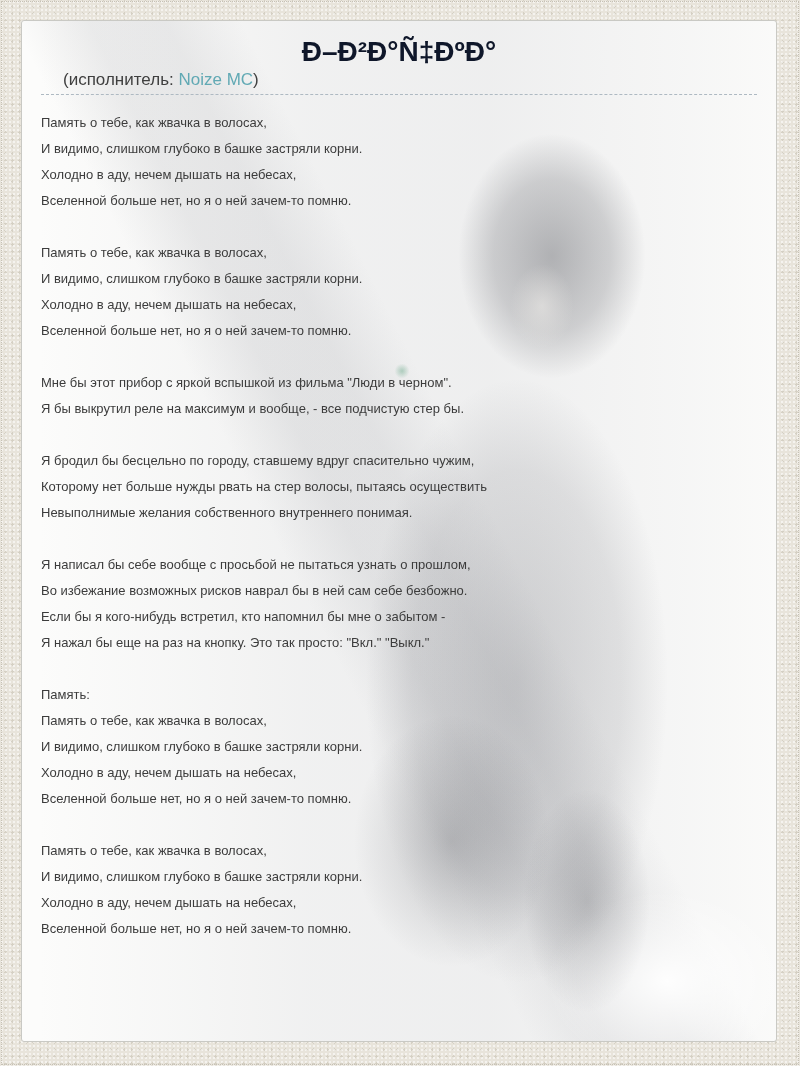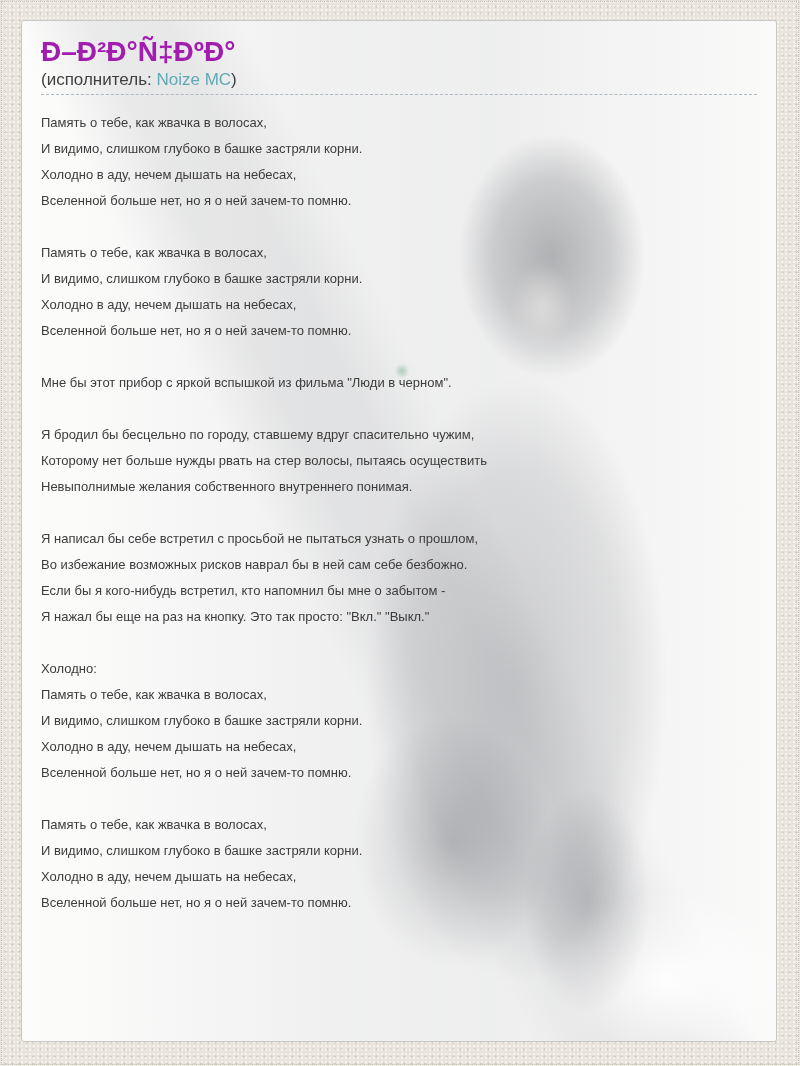--- a/index.html
+++ b/index.html
@@ -56,26 +56,28 @@
   }
   .header {
     border-bottom: 1px dashed #aeb9c2;
     padding-bottom: 3px;
   }
   h1.title {
     margin: 0;
     font-size: 28px;
     line-height: 1.2;
     font-weight: bold;
-    color: #a21caf;
+    color: #0f172a;
+    text-align: center;
   }
   .artist {
     font-size: 17px;
     line-height: 22px;
     color: #3f3f3f;
+    margin-left: 22px;
   }
   .artist a {
     color: #61a9b4;
     text-decoration: none;
     cursor: pointer;
   }
   .lyrics {
     margin-top: 15px;
     font-size: 13px;
     line-height: 26px;
@@ -106,34 +108,35 @@
         <span class="line">Вселенной больше нет, но я о ней зачем-то помню.</span>
       </p>
       <p class="stanza">
         <span class="line">Память о тебе, как жвачка в волосах,</span>
         <span class="line">И видимо, слишком глубоко в башке застряли корни.</span>
         <span class="line">Холодно в аду, нечем дышать на небесах,</span>
         <span class="line">Вселенной больше нет, но я о ней зачем-то помню.</span>
       </p>
       <p class="stanza">
         <span class="line">Мне бы этот прибор с яркой вспышкой из фильма "Люди в черном".</span>
+        <span class="line">Я бы выкрутил реле на максимум и вообще, - все подчистую стер бы.</span>
       </p>
       <p class="stanza">
         <span class="line">Я бродил бы бесцельно по городу, ставшему вдруг спасительно чужим,</span>
         <span class="line">Которому нет больше нужды рвать на стер волосы, пытаясь осуществить</span>
         <span class="line">Невыполнимые желания собственного внутреннего понимая.</span>
       </p>
       <p class="stanza">
-        <span class="line">Я написал бы себе встретил с просьбой не пытаться узнать о прошлом,</span>
+        <span class="line">Я написал бы себе вообще с просьбой не пытаться узнать о прошлом,</span>
         <span class="line">Во избежание возможных рисков наврал бы в ней сам себе безбожно.</span>
         <span class="line">Если бы я кого-нибудь встретил, кто напомнил бы мне о забытом -</span>
         <span class="line">Я нажал бы еще на раз на кнопку. Это так просто: "Вкл." "Выкл."</span>
       </p>
       <p class="stanza">
-        <span class="line">Холодно:</span>
+        <span class="line">Память:</span>
         <span class="line">Память о тебе, как жвачка в волосах,</span>
         <span class="line">И видимо, слишком глубоко в башке застряли корни.</span>
         <span class="line">Холодно в аду, нечем дышать на небесах,</span>
         <span class="line">Вселенной больше нет, но я о ней зачем-то помню.</span>
       </p>
       <p class="stanza">
         <span class="line">Память о тебе, как жвачка в волосах,</span>
         <span class="line">И видимо, слишком глубоко в башке застряли корни.</span>
         <span class="line">Холодно в аду, нечем дышать на небесах,</span>
         <span class="line">Вселенной больше нет, но я о ней зачем-то помню.</span>

